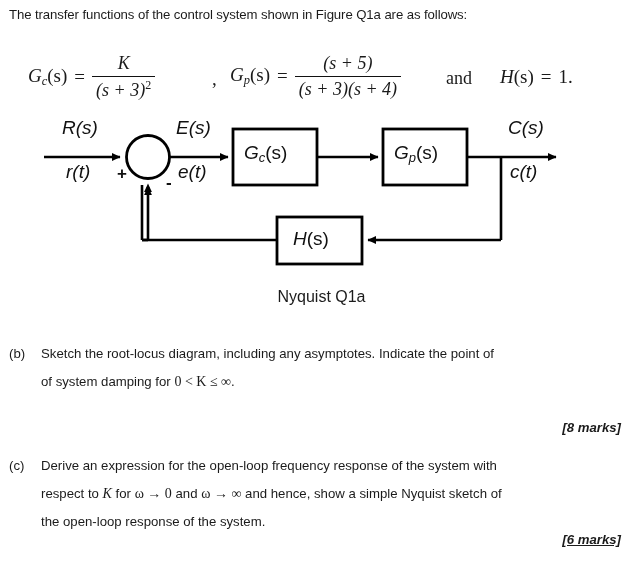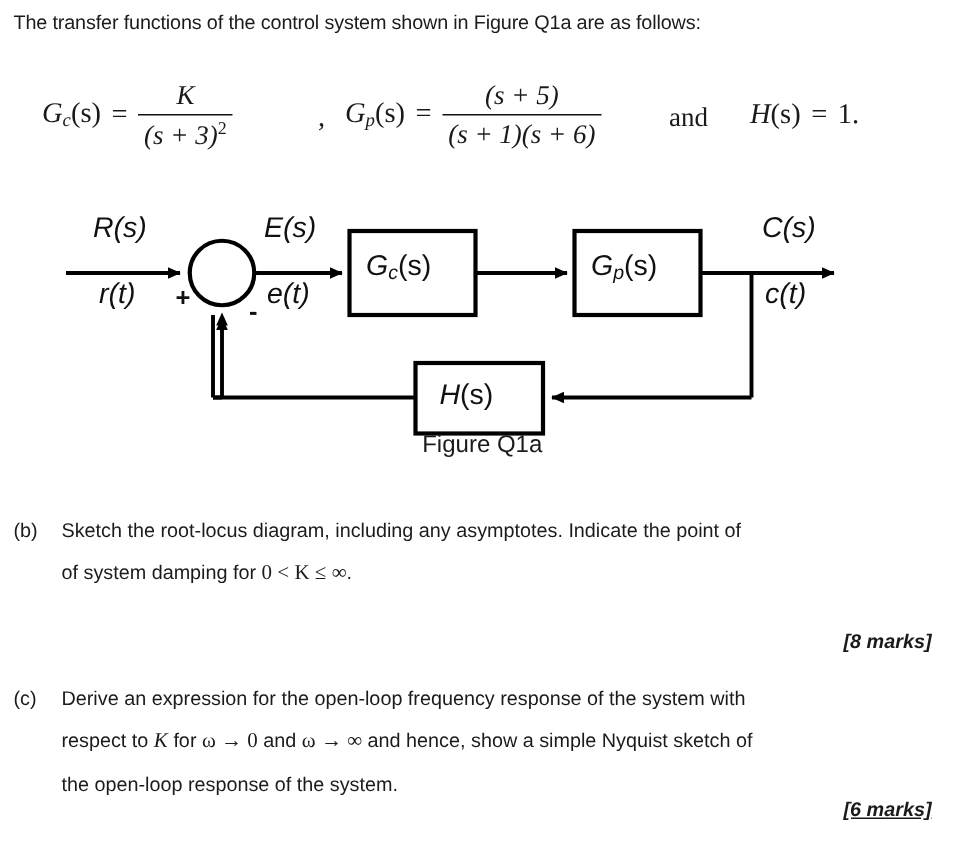--- a/index.html
+++ b/index.html
@@ -97,21 +97,21 @@
   .andword {
     font-size: 18px;
     font-family: "Liberation Serif", serif;
     font-style: normal;
   }
 
   
   #diagram {
     position: absolute;
     left: 0;
-    top: 136px;
+    top: 111px;
     width: 607px;
     height: 195px;
   }
   #diagram svg { display: block; }
 
   .dg-label {
     position: absolute;
     font-family: "Liberation Sans", sans-serif;
     font-style: italic;
     font-size: 19px;
@@ -203,21 +203,21 @@
   <div class="eq-item" style="left:178px; top:24px;">
     <span class="comma">,</span>
   </div>
 
   <div class="eq-item" style="left:202px; top:8px;">
     <span class="lhs"><span>G</span><span class="sub">p</span><span class="upright">(s)</span></span>
     <span class="eqsign">=</span>
     <span class="frac">
       <span class="num">(s + 5)</span>
       <span class="bar"></span>
-      <span class="den">(s + 1)(s + 6)</span>
+      <span class="den">(s + 3)(s + 4)</span>
     </span>
   </div>
 
   <div class="eq-item" style="left:418px; top:24px;">
     <span class="andword">and</span>
   </div>
 
   <div class="eq-item" style="left:472px; top:22px;">
     <span class="lhs"><span>H</span><span class="upright">(s)</span></span>
     <span class="eqsign">=</span>
@@ -281,21 +281,21 @@
   <div class="dg-label" style="left:244px; top:31px; font-size:19px;"><span>G</span><span class="sb">c</span><span class="up">(s)</span></div>
 
   <div class="dg-label" style="left:394px; top:31px; font-size:19px;"><span>G</span><span class="sb">p</span><span class="up">(s)</span></div>
 
   <div class="dg-label" style="left:293px; top:117px; font-size:19px;"><span>H</span><span class="up">(s)</span></div>
 
   <div class="dg-label" style="left:508px; top:6px;"><span>C(s)</span></div>
   <div class="dg-label" style="left:510px; top:50px;"><span>c(t)</span></div>
 </div>
 
-<div id="figure-caption">Figure Q1a</div>
+<div id="figure-caption">Nyquist Q1a</div>
 
 <div class="qpart" id="part-b">
   <span class="qlabel">(b)</span>
   <div class="qbody">
     <div style="text-align:justify;">Sketch the root-locus diagram, including any asymptotes. Indicate the point of</div>
     <div class="lastline"><span>of system damping for </span><span class="mn">0 &lt; K ≤ ∞</span><span>.</span></div>
   </div>
 </div>
 <div class="marks" id="marks-b">[8 marks]</div>
 

